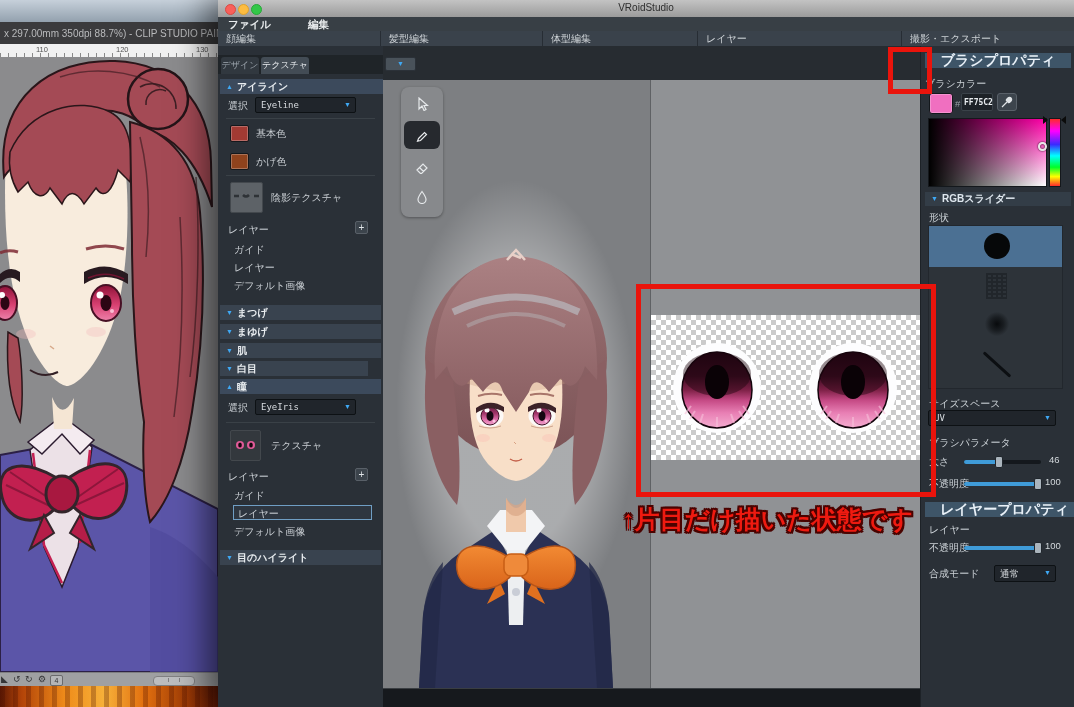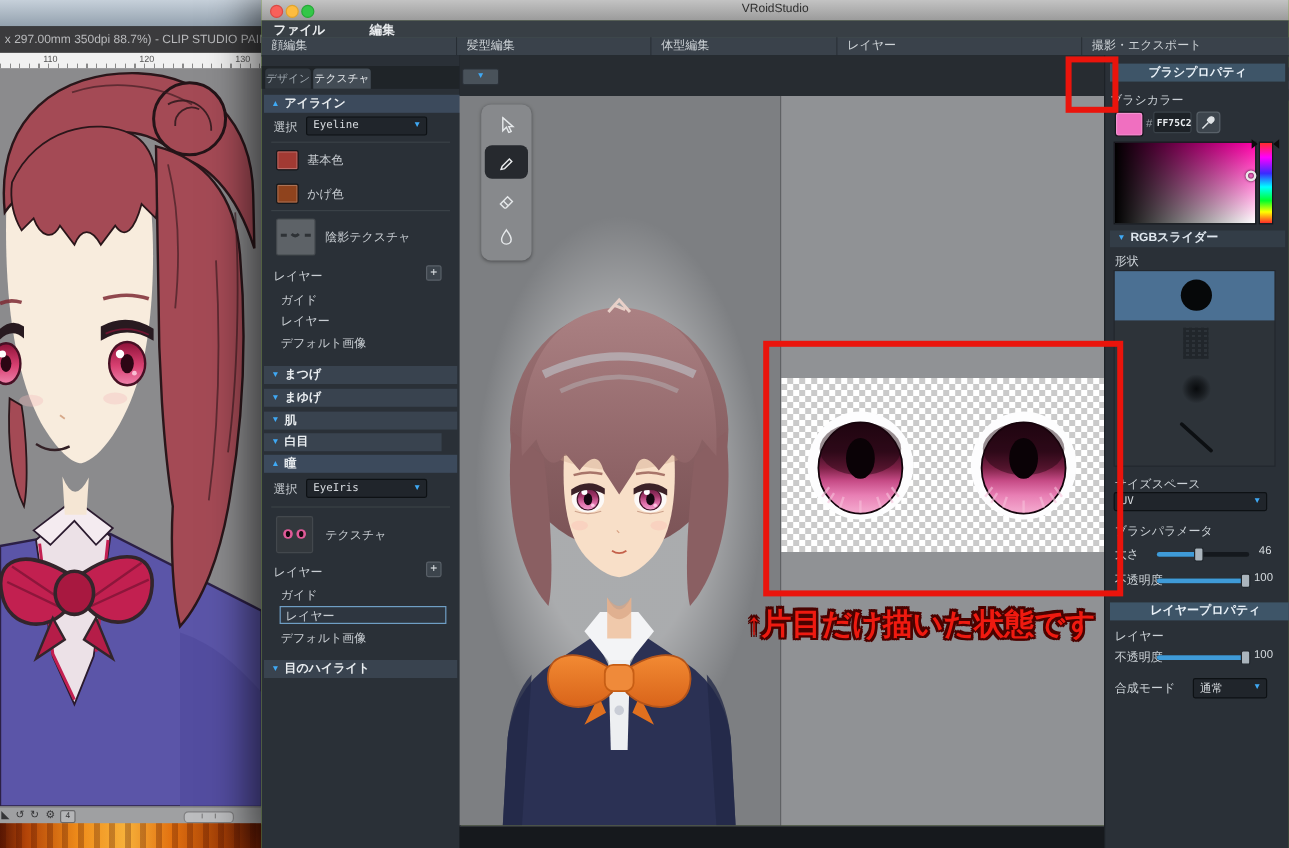--- a/index.html
+++ b/index.html
@@ -23,21 +23,21 @@
   .csp-badge{position:absolute;top:2px;left:50px;width:11px;height:9px;border:1px solid #6a6a6c;
      border-radius:2px;font-size:7px;color:#353537;text-align:center;line-height:9px;background:#b4b5b7;}
   .csp-pill{position:absolute;left:153px;top:3px;width:40px;height:8px;background:#bcbdbf;
      border:1px solid #808082;border-radius:4px;}
   .csp-pill i{position:absolute;left:14px;top:1px;width:10px;height:4px;
      border-left:1px solid #808082;border-right:1px solid #808082;}
   .csp-orange{background:
      repeating-linear-gradient(90deg,rgba(70,12,0,.28) 0 5px,rgba(0,0,0,0) 5px 13px),
      linear-gradient(90deg,#5f1a03 0%,#b34408 10%,#ef8c1a 30%,#f7b13a 48%,#e2700f 66%,#9c3a06 86%,#551503 100%);}
   
-  #vroid{left:218px;top:0;width:856px;height:707px;background:#bef264;
+  #vroid{left:218px;top:0;width:856px;height:707px;background:#a3a3a3;
      box-shadow:-12px 0 30px rgba(0,0,0,.55);}
   .titlebar{background:linear-gradient(#c3c3c3,#9b9b9b);border-bottom:1px solid #6e6e6e;}
   .dot{width:9px;height:9px;border-radius:50%;top:4px;}
   .title-txt{width:100%;text-align:center;top:2px;font-size:10px;color:#2e2e2e;}
   .menubar{background:#383f45;}
   .menubar span{color:#e9ecee;font-size:10.5px;font-weight:bold;}
   .tabbar{background:#39414a;border-bottom:1px solid #20262c;}
   .tabcell{height:15px;background:#3a424b;border-right:1px solid #272d34;color:#ced3d7;
      font-size:10px;line-height:15px;padding-left:8px;box-sizing:border-box;}
   .panel{background:#2a3037;}
@@ -60,21 +60,21 @@
   .texcanvas{background:#909295;overflow:hidden;border-left:1px solid #5f6164;}
   .checker{background:conic-gradient(#cbcbcb 90deg,#ffffff 90deg 180deg,#cbcbcb 180deg 270deg,#ffffff 270deg);
      background-size:10px 10px;}
   .palette{background:#87898c;border-radius:8px;box-shadow:0 1px 3px rgba(0,0,0,.35);}
   .toolbtn{width:36px;height:28px;border-radius:6px;}
   .toolbtn.sel{background:#26292e;}
   .toolbtn svg{position:absolute;left:11px;top:7px;}
   .mirrorbtn{background:#363b41;border:1px solid #50565c;border-radius:5px;
      color:#cdd3d8;font-size:9px;text-align:center;line-height:26px;letter-spacing:1px;box-sizing:border-box;}
   
-  .rphdr{background:#3e5568;color:#e9f1f8;font-size:10px;font-weight:bold;height:15px;
+  .rphdr{background:#3e5568;color:#e9f1f8;font-size:14px;font-weight:bold;height:15px;
      line-height:15px;text-align:center;}
   .rphdr2{background:#333d47;color:#dfe7ee;font-size:10px;font-weight:bold;height:14px;line-height:14px;}
   .colorsq{background:linear-gradient(90deg,#000 0%,rgba(0,0,0,0) 100%),
            linear-gradient(180deg,#ff00a8 0%,#ffffff 100%);border:1px solid #14181c;}
   .huebar{background:linear-gradient(180deg,#ff2a2a 0%,#ff00ff 18%,#3a2aff 38%,#00ffff 55%,#00ff2a 72%,#ffff00 86%,#ff2a2a 100%);
      border:1px solid #14181c;}
   .huemark-l{width:0;height:0;border-top:4px solid transparent;border-bottom:4px solid transparent;
      border-left:5px solid #0b0b0b;}
   .huemark-r{width:0;height:0;border-top:4px solid transparent;border-bottom:4px solid transparent;
      border-right:5px solid #0b0b0b;}

